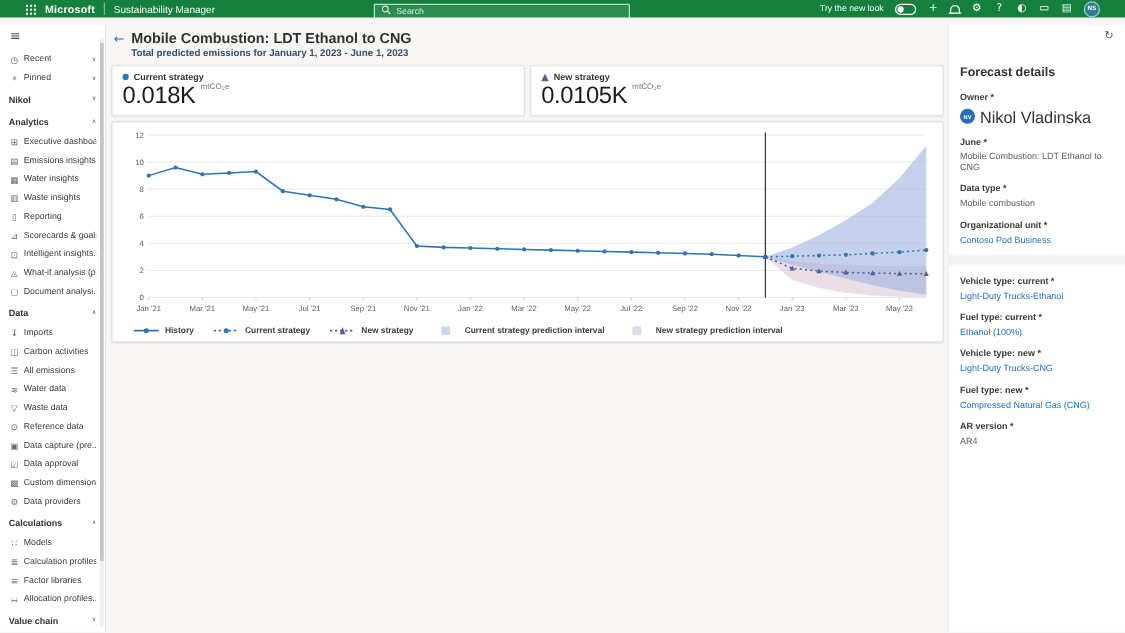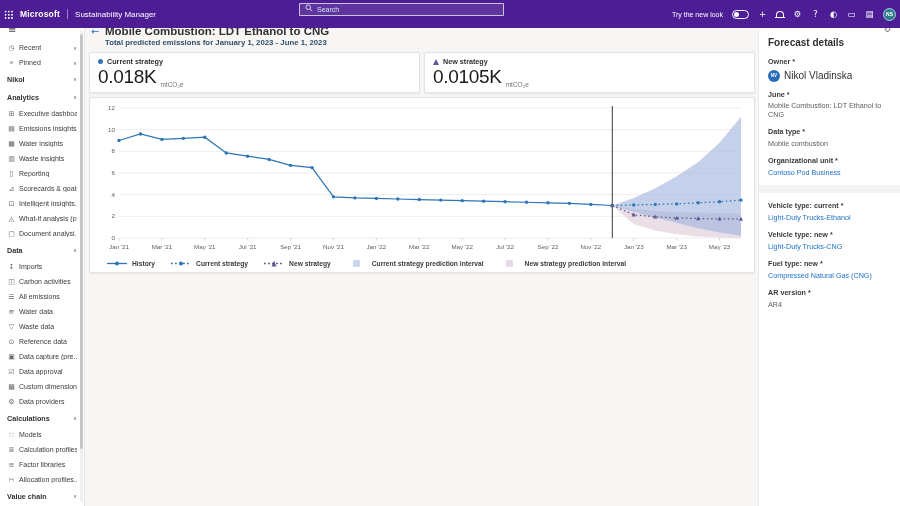--- a/index.html
+++ b/index.html
@@ -1,20 +1,20 @@
 <!DOCTYPE html>
 <html><head>
 <meta charset="utf-8">
 <style>
   * { margin:0; padding:0; box-sizing:border-box; }
   html,body { width:900px; height:506px; }
   body { font-family:"Liberation Sans","DejaVu Sans",sans-serif; background:#f7f6f4; position:relative; overflow:hidden; color:#323130; }
 
   
-  .topbar { position:absolute; top:0; left:0; right:0; height:28px; background:#4c1d95; color:#fff; display:flex; align-items:center; padding:0 4px; gap:7px; z-index:5; }
+  .topbar { position:absolute; top:0; left:0; right:0; height:14px; background:#15803d; color:#fff; display:flex; align-items:center; padding:0 20px; gap:7px; z-index:5; }
   .waffle { width:9px; height:9px; flex:none; background-image:radial-gradient(#fff 0.8px, transparent 0.9px); background-size:3.2px 3.2px; cursor:pointer; }
   .brand { font-size:8.5px; font-weight:bold; letter-spacing:.2px; }
   .brand-sep { width:1px; height:10px; background:rgba(255,255,255,.45); }
   .appname { font-size:8px; }
   .search { position:absolute; left:299px; top:3px; width:205px; height:13px; border:1px solid rgba(255,255,255,.7); background:rgba(255,255,255,.1); border-radius:1px; display:flex; gap:4px; padding:0 5px; }
   .search svg { flex:none; }
   .search input { flex:1; background:transparent; border:none; outline:none; color:#eaf3f5; font-size:7px; font-family:inherit; }
   .search input::placeholder { color:#d5e5e9; }
   .topbar-right { margin-left:auto; display:flex; align-items:center; gap:9px; height:20px; }
   .newlook { font-size:7px; white-space:nowrap; }
@@ -41,38 +41,38 @@
   .main { position:absolute; left:86px; top:20px; right:142px; bottom:0; background:#f7f6f4; padding:2px 2px 0 2px; }
   .head-row { position:relative; padding:3px 4px 5px 4px; }
   .back { position:absolute; left:3px; top:4px; color:#1f6fc0; font-size:10px; cursor:pointer; font-family:"DejaVu Sans",sans-serif; }
   .title { margin-left:13px; font-size:11.5px; font-weight:600; color:#323130; line-height:13px; }
   .subtitle { margin-left:13px; font-size:7.8px; font-weight:bold; color:#31506b; margin-top:0; line-height:9px; }
   .cards { display:flex; gap:4px; margin:0 1px; }
   .card { flex:1; background:#fff; border:1px solid #e4e2e0; border-radius:2px; box-shadow:0 0.5px 1.5px rgba(0,0,0,.06); padding:4px 8px 4px; }
   .card-label { display:flex; align-items:center; gap:4px; font-size:7.2px; font-weight:600; color:#323130; }
   .marker-dot { width:5px; height:5px; border-radius:50%; background:#2E75B6; flex:none; }
   .marker-tri { width:0; height:0; border-left:3.5px solid transparent; border-right:3.5px solid transparent; border-bottom:6px solid #5B5B95; flex:none; }
-  .card-value-row { display:flex; align-items:flex-end; gap:4px; margin-top:0px; }
+  .card-value-row { display:flex; align-items:flex-start; gap:4px; margin-top:0px; }
   .card-value { font-size:19px; color:#1b1a19; letter-spacing:-.3px; }
   .card-unit { font-size:6.5px; color:#767472; }
   .chart-card { margin:4px 1px 0; background:#fff; border:1px solid #e4e2e0; border-radius:2px; box-shadow:0 0.5px 1.5px rgba(0,0,0,.06); padding:4px 2px 1px 4px; }
   .legend { display:flex; align-items:center; gap:15px; padding:3px 0 3px 12px; }
   .legend-item { display:flex; align-items:center; gap:4px; font-size:6.7px; font-weight:600; color:#3b3a39; cursor:pointer; white-space:nowrap; }
 
   
   .rpanel { position:absolute; right:0; top:20px; width:142px; bottom:0; background:#fff; border-left:1px solid #efedeb; padding:5px 9px; }
   .refresh { position:absolute; right:9px; top:4px; color:#605e5c; font-size:9px; cursor:pointer; font-family:"DejaVu Sans",sans-serif; }
-  .rpanel h2 { font-size:10px; font-weight:bold; color:#323130; margin:12px 0 9px; }
+  .rpanel h2 { font-size:10px; font-weight:bold; color:#323130; margin:28px 0 9px; }
   .field { margin-bottom:8px; }
   .field-label { font-size:7.2px; font-weight:bold; color:#3b3a39; margin-bottom:3.5px; }
   .field-value { font-size:7.2px; color:#605e5c; line-height:8.5px; }
   .field-value.link { color:#2073c8; cursor:pointer; }
   .person { display:flex; align-items:center; gap:4px; }
   .p-avatar { width:12px; height:12px; border-radius:50%; background:#2b6cb8; color:#fff; font-size:4.5px; font-weight:bold; display:flex; align-items:center; justify-content:center; flex:none; }
-  .person .name { font-size:10px; color:#323130; }
+  .person .name { font-size:13px; color:#323130; }
   .rdivider { height:8px; background:#f3f2f0; margin:7px -9px 8px; }
 </style>
 </head>
 <body>
 
 <div class="topbar">
   <div class="waffle"></div>
   <span class="brand">Microsoft</span>
   <span class="brand-sep"></span>
   <span class="appname">Sustainability Manager</span>
@@ -409,20 +409,24 @@
       <div class="field">
         <div class="field-label">Organizational unit *</div>
         <div class="field-value link">Contoso Pod Business</div>
       </div>
       <div class="rdivider"></div>
       <div class="field">
         <div class="field-label">Vehicle type: current *</div>
         <div class="field-value link">Light-Duty Trucks-Ethanol</div>
       </div>
       <div class="field">
+        <div class="field-label">Fuel type: current *</div>
+        <div class="field-value link">Ethanol (100%)</div>
+      </div>
+      <div class="field">
         <div class="field-label">Vehicle type: new *</div>
         <div class="field-value link">Light-Duty Trucks-CNG</div>
       </div>
       <div class="field">
         <div class="field-label">Fuel type: new *</div>
         <div class="field-value link">Compressed Natural Gas (CNG)</div>
       </div>
       <div class="field">
         <div class="field-label">AR version *</div>
         <div class="field-value">AR4</div>

